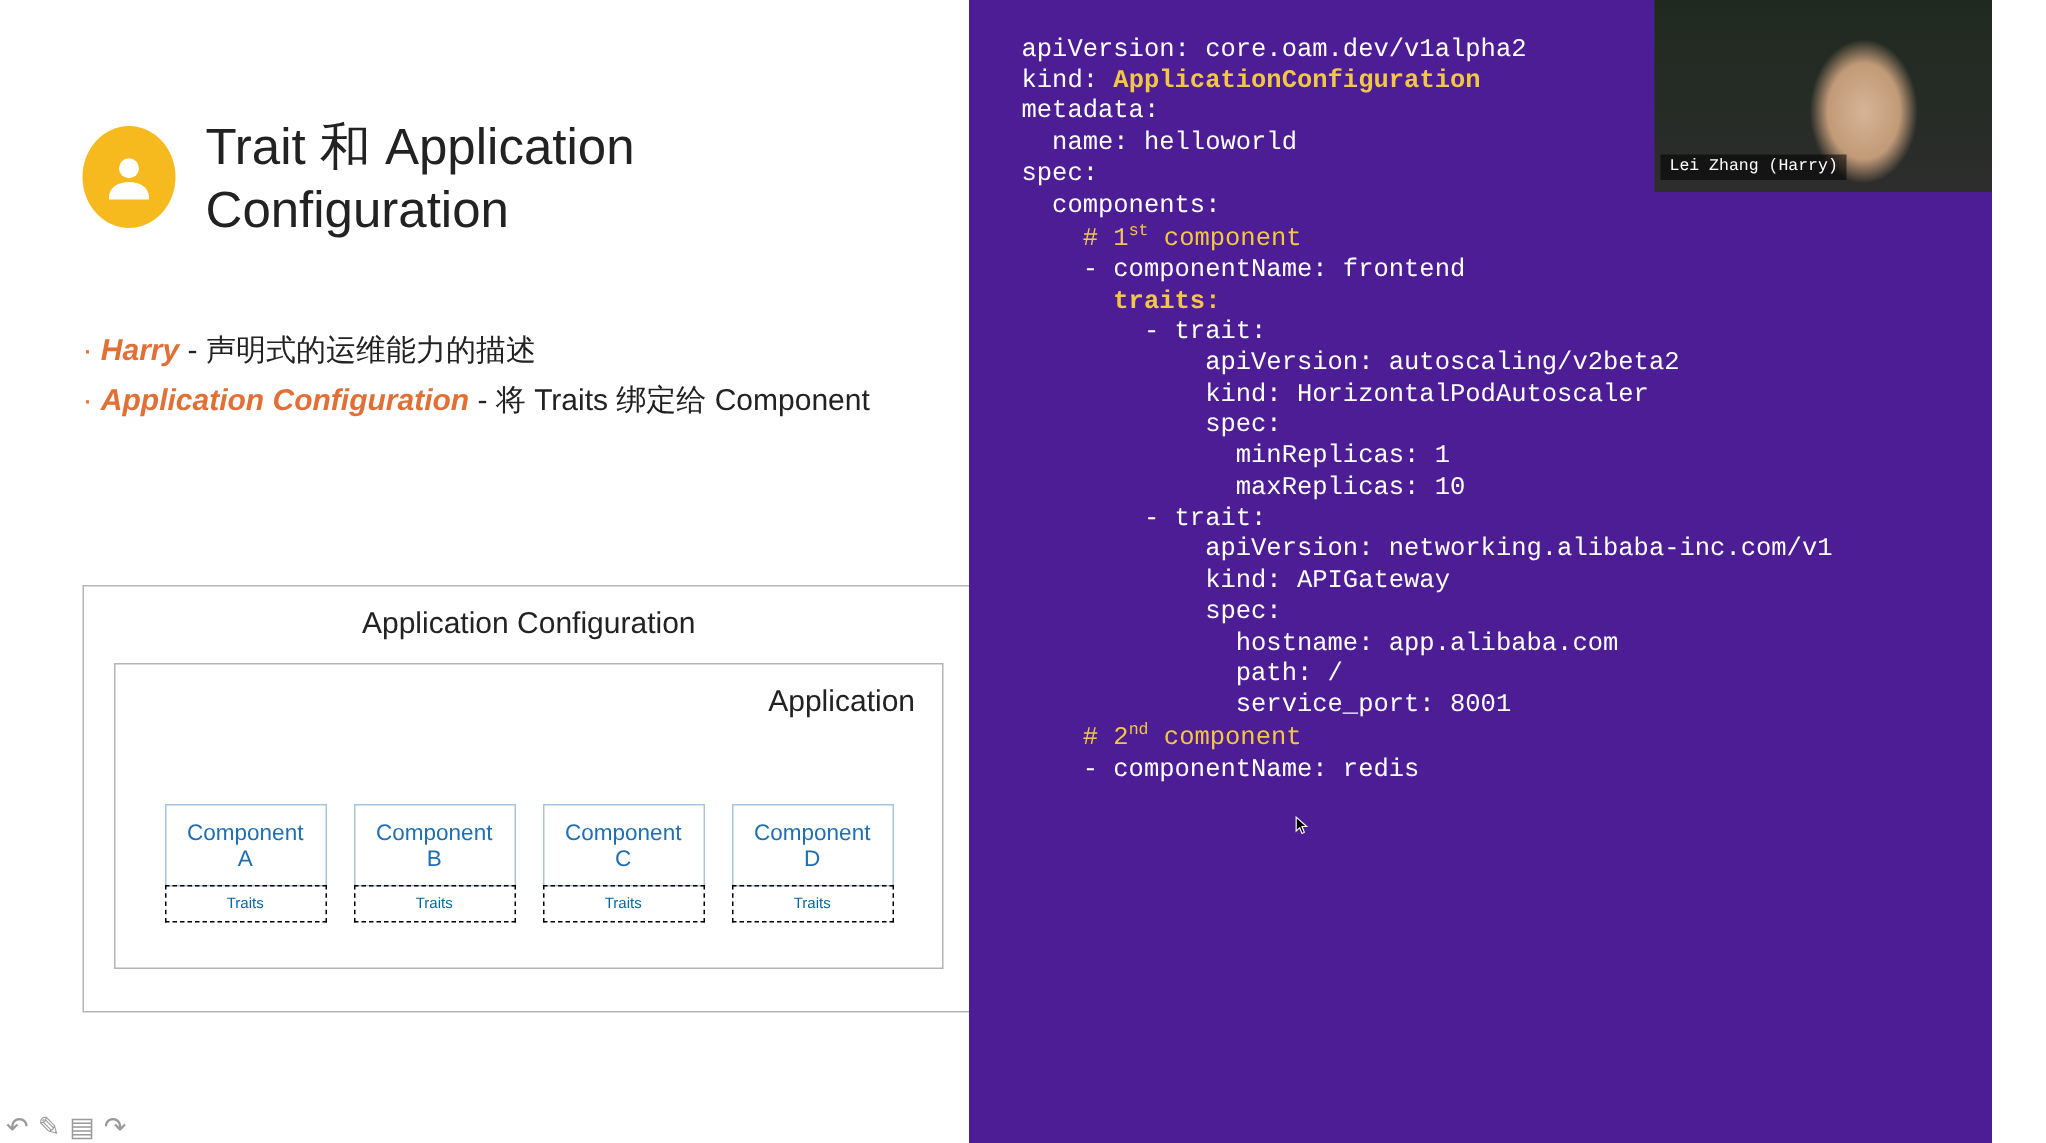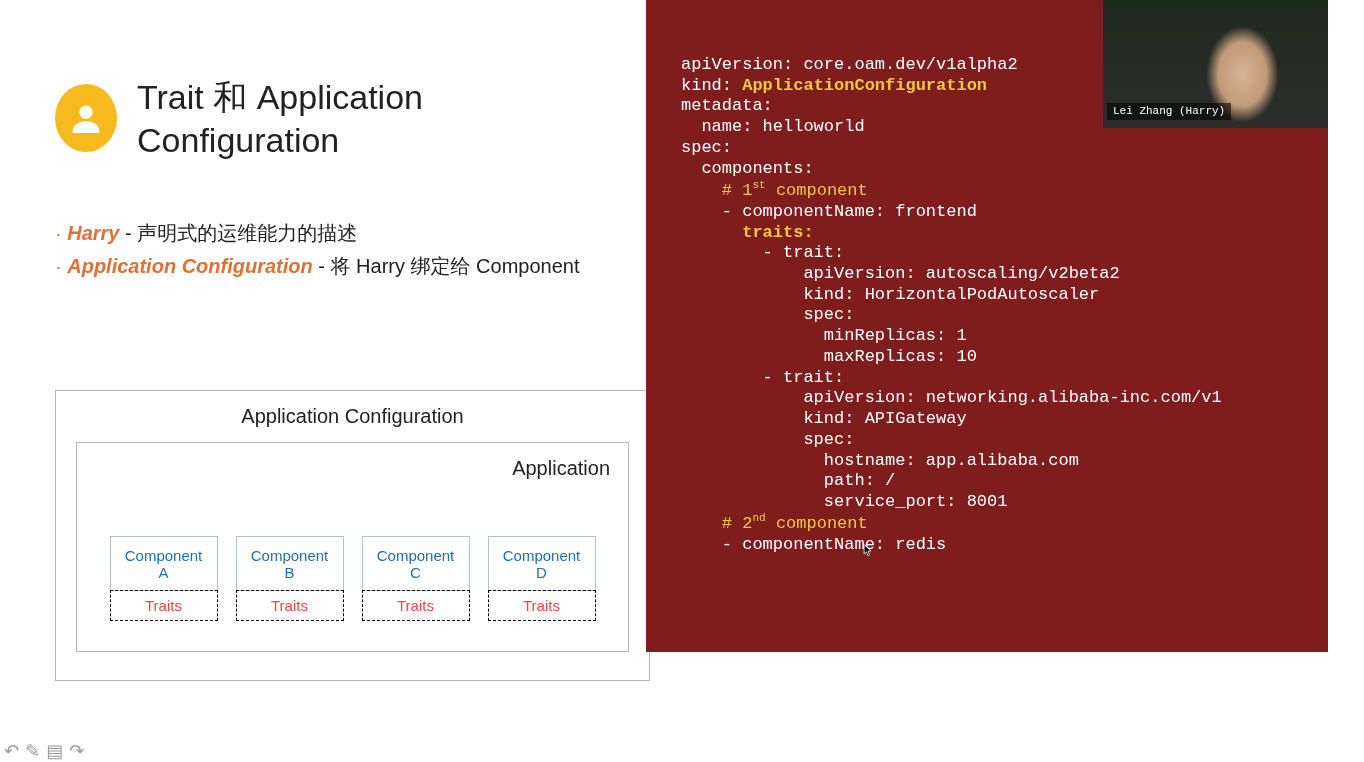--- a/index.html
+++ b/index.html
@@ -14,23 +14,23 @@
     }
     .left-panel {
       width: 646px;
       height: 762px;
       background: #fff;
       padding: 75px 55px 40px 55px;
       position: relative;
     }
     .right-panel {
       width: 682px;
-      height: 652px;
-      background: #7f1d1d;
-      padding: 55px 35px;
+      height: 762px;
+      background: #4c1d95;
+      padding: 24px 35px;
       font-family: "Courier New", monospace;
       font-size: 17px;
       line-height: 1.22;
       white-space: pre;
       color: #fff;
       position: relative;
     }
     .title-row { display: flex; align-items: center; gap: 20px; margin-bottom: 60px; }
     .avatar {
       width: 68px; height: 68px; border-radius: 50%;
@@ -61,22 +61,22 @@
       border: 1px solid #a8c4dd;
       color: #1f6fb2;
       font-size: 15px;
       padding: 10px 4px 8px 4px;
       line-height: 1.15;
     }
     .traits-label {
       border: 1px dashed #000;
       border-top: 1px dashed #000;
       margin-top: -1px;
-      color: #ef4444;
-      font-size: 15px;
+      color: #0369a1;
+      font-size: 10px;
       padding: 6px 4px;
     }
     .yaml-text { color: #fff; }
     .yaml-yellow { color: #f2c744; }
     .yaml-bold { font-weight: bold; }
     .ord { font-size: 0.65em; vertical-align: super; }
     .webcam {
       position: absolute; top: 0; right: 0;
       width: 225px; height: 128px;
       background: linear-gradient(135deg,#2a3a2a 0%,#3a3a3a 50%,#2a2a2a 100%);
@@ -119,21 +119,21 @@
         </svg>
     </div>
     <div class="slide-title">Trait 和 Application Configuration</div>
   </div>
 
   <div class="bullets">
     <div class="bullet-line">
       <span class="bullet-dot">· </span><span class="bullet-term">Harry</span><span class="bullet-text"> - </span><span class="bullet-text">声明式的运维能力的描述</span>
     </div>
     <div class="bullet-line">
-      <span class="bullet-dot">· </span><span class="bullet-term">Application Configuration</span><span class="bullet-text"> - </span><span class="bullet-text">将 Harry 绑定给 Component</span>
+      <span class="bullet-dot">· </span><span class="bullet-term">Application Configuration</span><span class="bullet-text"> - </span><span class="bullet-text">将 Traits 绑定给 Component</span>
     </div>
   </div>
 
   <div class="diagram-outer">
     <div class="diagram-title">Application Configuration</div>
     <div class="app-box">
       <div class="app-title">Application</div>
       <div class="components-row">
         <div class="comp-stack">
           <div class="comp-label"><span>Component</span><br><span>A</span></div>

